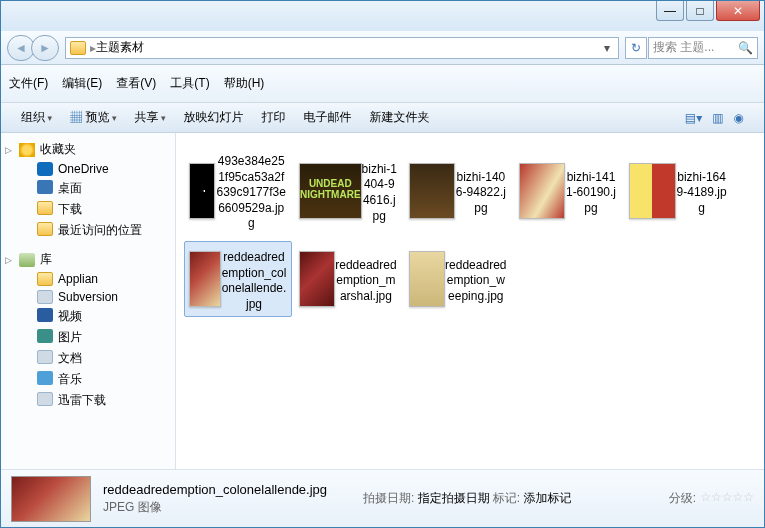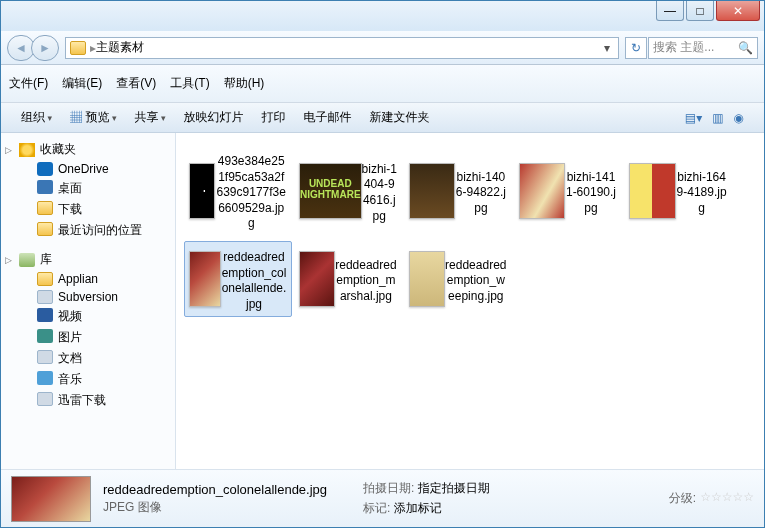--- a/index.html
+++ b/index.html
@@ -43,21 +43,21 @@
 .content{flex:1;overflow:auto;padding:12px 8px;display:flex;flex-wrap:wrap;align-content:flex-start;gap:4px 2px}
 .thumb{width:108px;display:flex;flex-direction:row;align-items:center;padding:4px;border:1px solid transparent;border-radius:2px}
 .thumb.selected{background:#d8e8f8;border-color:#84acdd}
 .thumb-img{width:96px;height:56px;border:1px solid #bbb;box-shadow:0 1px 2px rgba(0,0,0,.2);background-size:cover;background-position:center}
 .thumb-name{text-align:center;margin-top:4px;word-break:break-all;line-height:1.3}
 .details{height:58px;border-top:1px solid #d9e3ed;background:linear-gradient(#f7fbff,#e8f1f9);display:flex;align-items:center;padding:4px 10px;gap:12px}
 .details-thumb{width:80px;height:46px;border:1px solid #999;background:linear-gradient(135deg,#7a1f1a,#b94a3e 40%,#e8d7a0);background-size:cover}
 .details-text{display:flex;flex-direction:column;gap:2px}
 .details-name{font-size:13px}
 .details-type{color:#666}
-.details-meta{display:flex;flex-direction:column;gap:3px;margin-left:24px}
+.details-meta{display:flex;gap:3px;margin-left:24px}
 .meta-label{color:#666}
 .details-rating{margin-left:auto;display:flex;align-items:flex-start;gap:4px;color:#666}
 .star{color:#cfcfcf}
 .sb::-webkit-scrollbar{width:16px}
 
 .t0{background:radial-gradient(circle at 60% 50%,#fff 2%,#000 4%),#000}
 .t1{background:radial-gradient(circle,#1a6aa0,#06263d)}
 .t2{background:linear-gradient(#2a1e0a,#4a3210);color:#b9e65a}
 .t3{background:linear-gradient(#3a2a14,#6a4a22)}
 .t4{background:linear-gradient(120deg,#b83a30,#f0e2b0 60%,#b83a30)}

